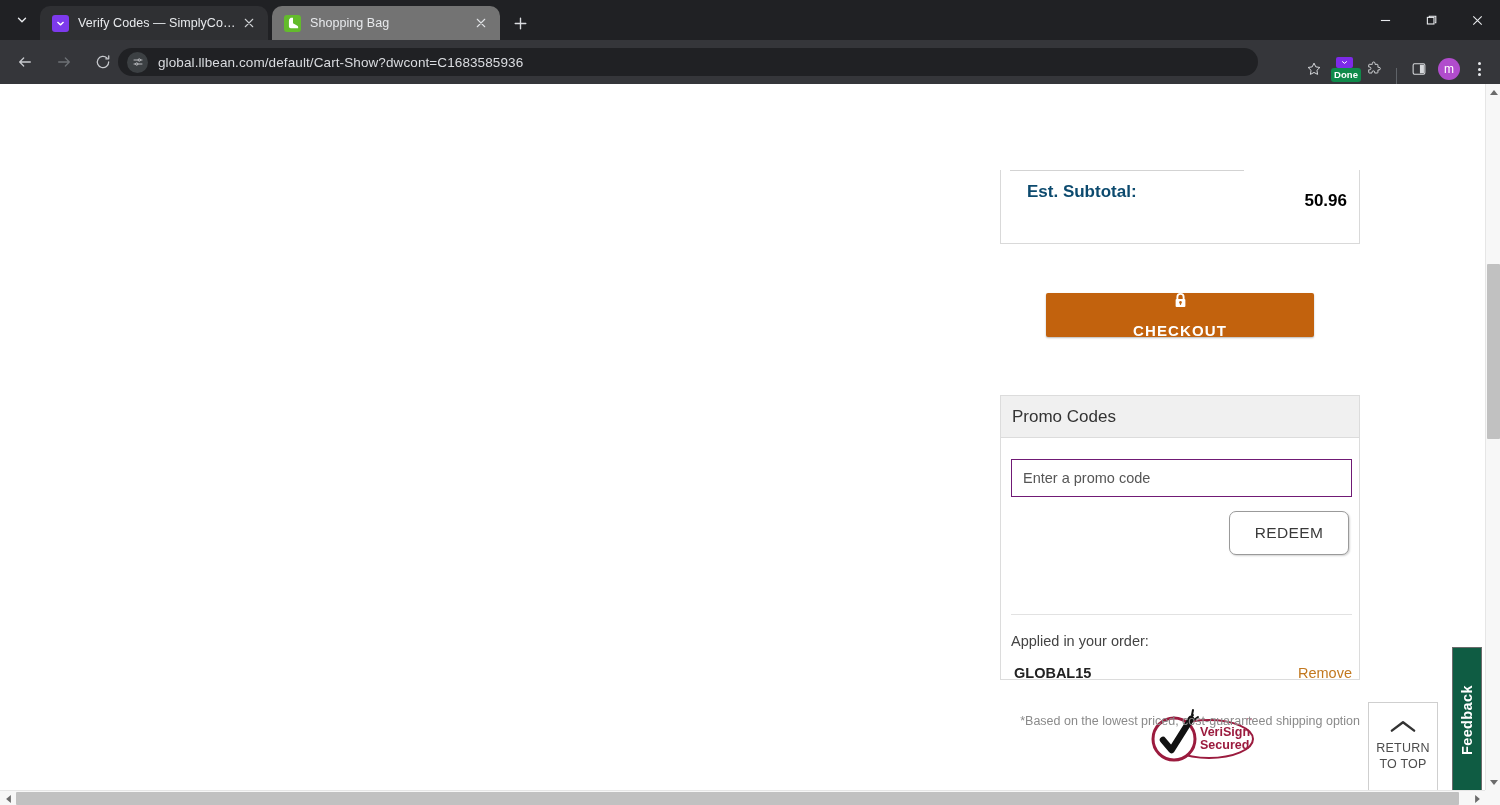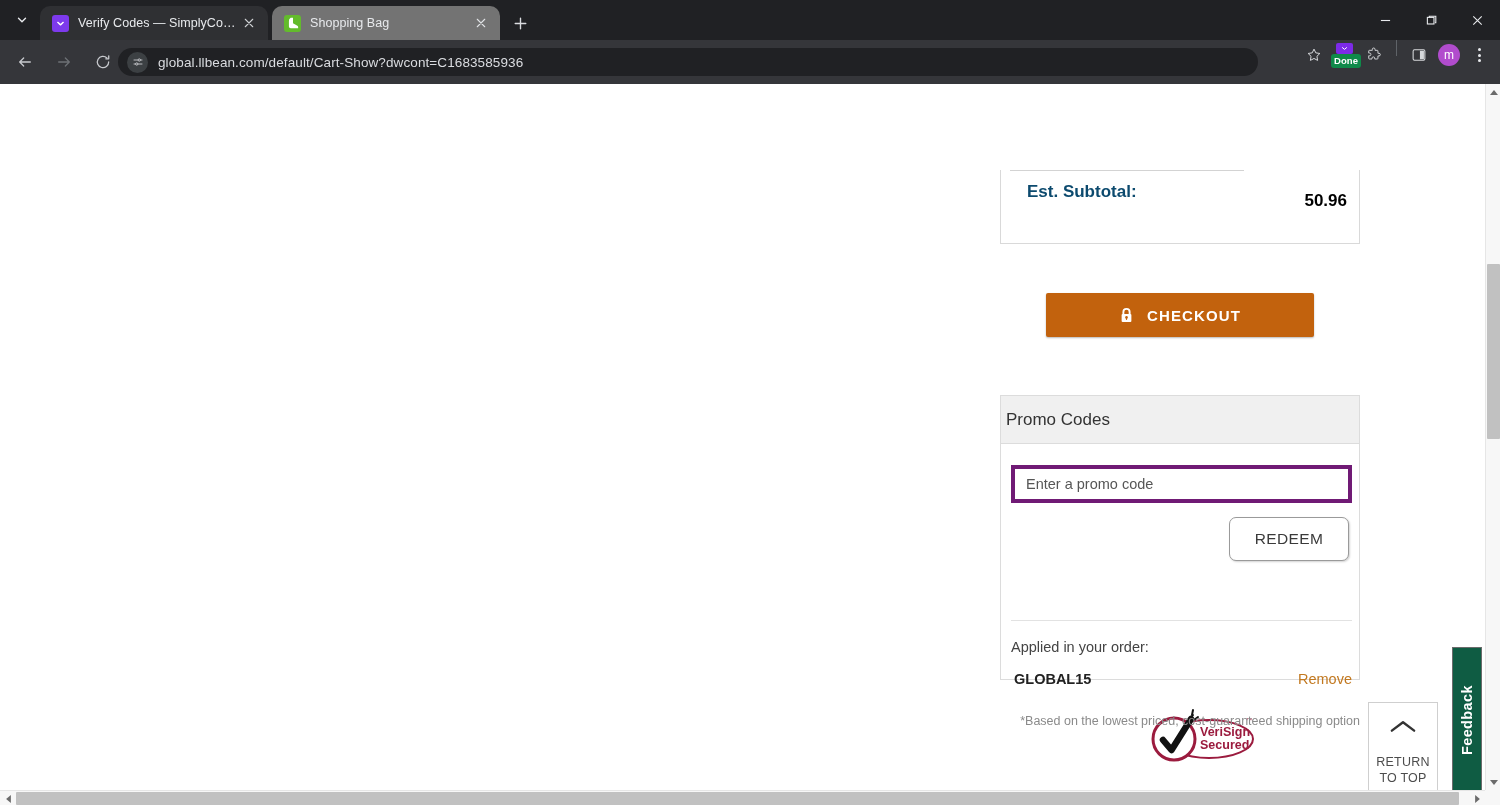--- a/index.html
+++ b/index.html
@@ -80,21 +80,21 @@
   }
   .site-icon {
     width:21px; height:21px; border-radius:50%;
     background:#3c4043;
     display:flex; align-items:center; justify-content:center;
     flex:0 0 auto; margin-right:10px;
   }
   .site-icon svg { width:12px; height:12px; }
   .url { font-size:13.5px; color:#dadce0; white-space:nowrap; letter-spacing:.1px; }
 
-  .tb-right { position:absolute; right:0; top:40px; height:44px; display:flex; align-items:flex-start; }
+  .tb-right { position:absolute; right:0; top:40px; height:44px; display:flex; align-items:flex-end; }
   .tb-icon { width:30px; height:30px; display:flex; align-items:center; justify-content:center; position:relative; }
   .tb-icon svg { width:16px; height:16px; }
   .tb-sep { width:1px; height:16px; background:#5f6368; margin:0 7px; }
 
   .ext-badge { position:relative; width:30px; height:30px; display:flex; align-items:center; justify-content:center; }
   .ext-sq {
     position:absolute; top:3px; left:7px; width:17px; height:11px;
     background:#7d2ae8; border-radius:2px;
     display:flex; align-items:center; justify-content:center;
   }
@@ -140,40 +140,41 @@
     font-size:17px; font-weight:bold; color:#000;
   }
 
   
   .checkout-btn {
     position:absolute; left:1046px; top:209px; width:268px; height:44px;
     background:#c2620d; border:none; border-radius:2px;
     box-shadow:0 1px 2px rgba(0,0,0,.28);
     display:flex; align-items:center; justify-content:center; gap:13px;
     cursor:pointer;
+    flex-direction:column;
   }
   .checkout-btn .lbl {
     font-size:15px; font-weight:bold; color:#fff; letter-spacing:1.1px;
   }
   .lock-ico { width:15px; height:17px; position:relative; }
 
   
   .promo-card {
     position:absolute; left:1000px; top:311px; width:360px; height:285px;
     border:1px solid #dcdcdc; background:#fff;
   }
   .promo-head {
-    height:48px; background:#f0f0f0; border-bottom:1px solid #dcdcdc;
-    display:flex; align-items:center; padding-left:5px;
+    height:42px; background:#f0f0f0; border-bottom:1px solid #dcdcdc;
+    display:flex; align-items:center; padding-left:11px;
   }
   .promo-head span { font-size:17px; color:#333; }
   .promo-body { position:relative; padding:21px 10px 0; }
   .promo-input {
     width:341px; height:38px;
-    border:4px solid #701a75; background:#fff;
+    border:1px solid #701a75; background:#fff;
     font-family:"Liberation Sans", sans-serif;
     font-size:14.5px; color:#333; padding:0 11px; outline:none;
   }
   .promo-input::placeholder { color:#565656; }
   .redeem-btn {
     position:absolute; right:10px; top:73px;
     width:120px; height:44px;
     background:#fff; border:1px solid #9a9a9a; border-radius:7px;
     box-shadow:1px 1px 2px rgba(0,0,0,.18);
     font-family:"Liberation Sans", sans-serif;
@@ -206,21 +207,21 @@
 
   
   .rtt {
     position:absolute; left:1368px; top:618px; width:70px; height:103px;
     border:1px solid #cfcfcf; border-bottom:none; background:#fff;
     display:flex; flex-direction:column; align-items:center;
     padding-top:16px; cursor:pointer;
   }
   .rtt svg { width:26px; height:14px; }
   .rtt .t {
-    margin-top:21px; font-size:12.5px; color:#4c4c4c; line-height:16px;
+    margin-top:7px; font-size:12.5px; color:#4c4c4c; line-height:16px;
     text-align:center; letter-spacing:.2px;
   }
 
   
   .feedback {
     position:absolute; left:1452px; top:563px; width:30px; height:147px;
     background:#0f5c43; border:1px solid #6b6b6b;
     display:flex; align-items:center; justify-content:center; cursor:pointer;
   }
   .feedback span {

